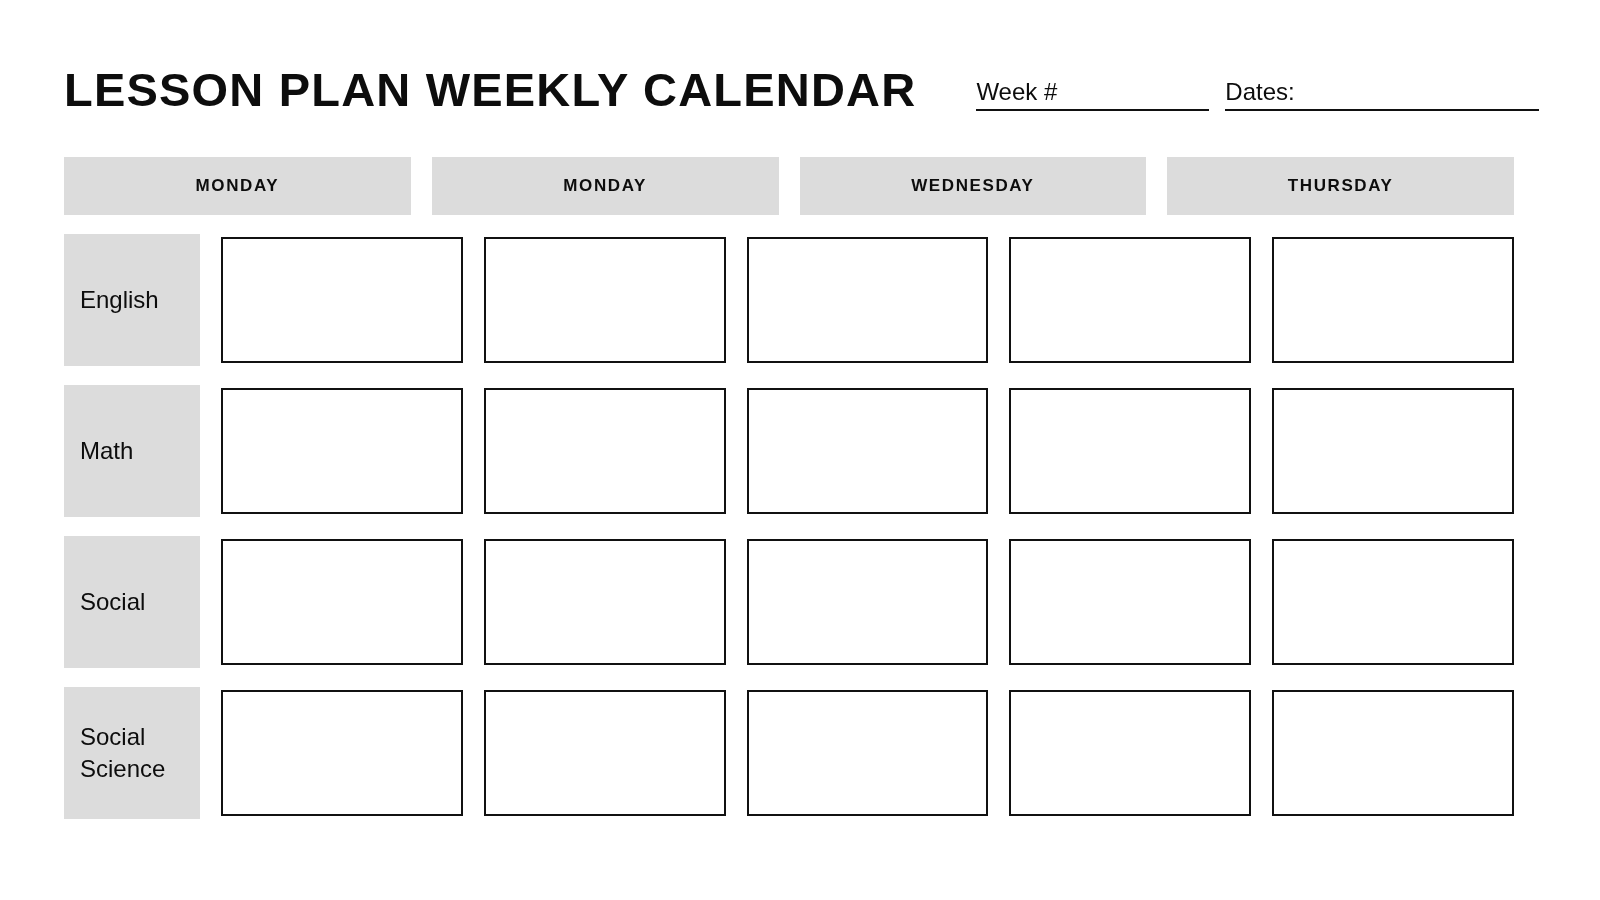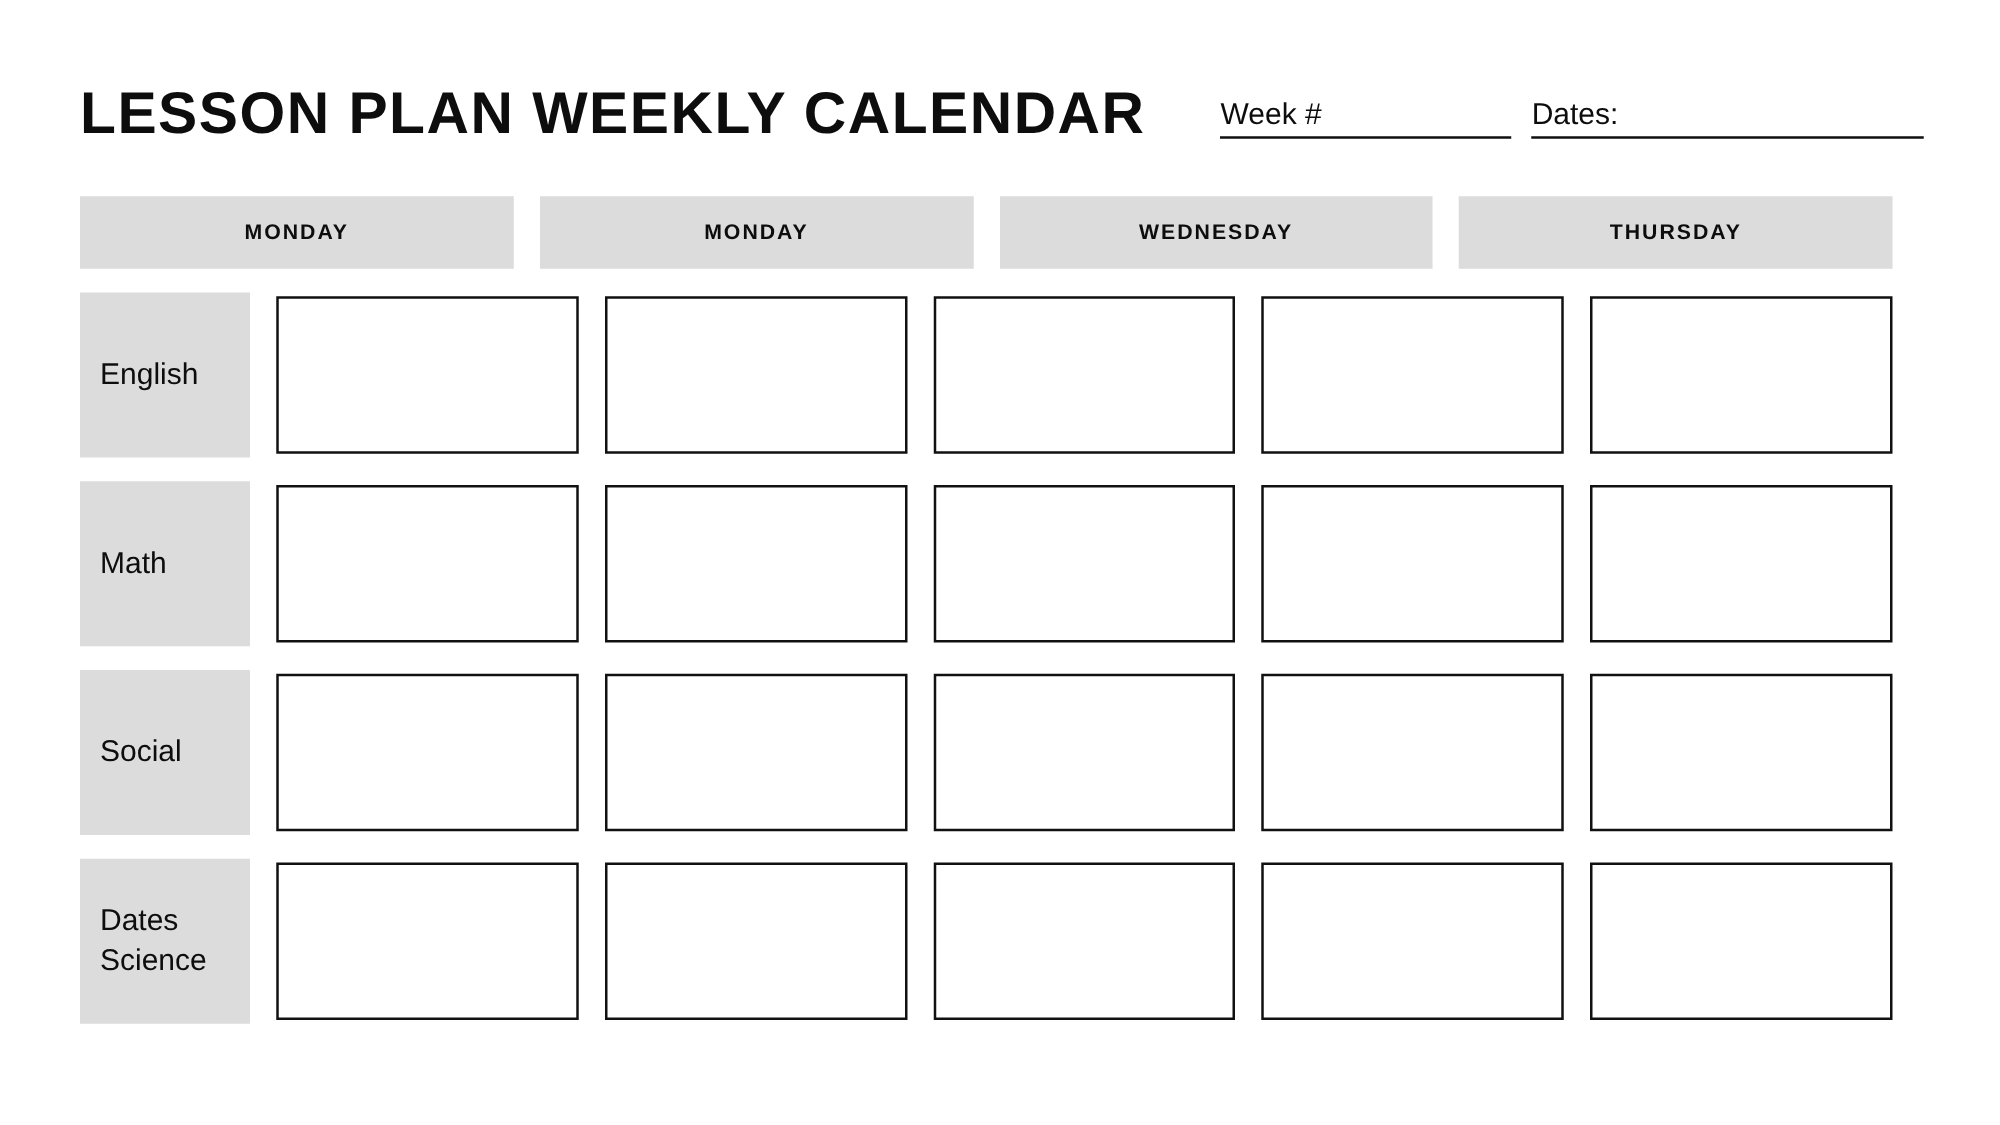--- a/index.html
+++ b/index.html
@@ -207,21 +207,21 @@
         </div>
       <div class="day-cell col-day">
           <div class="day-inner"></div>
         </div>
       <div class="day-cell col-day">
           <div class="day-inner"></div>
         </div>
     </div>
 
     <div class="row body-row">
-      <div class="subject-cell col-subject">Dates Science</div>
+      <div class="subject-cell col-subject">Social Science</div>
       <div class="day-cell col-day">
           <div class="day-inner"></div>
         </div>
       <div class="day-cell col-day">
           <div class="day-inner"></div>
         </div>
       <div class="day-cell col-day">
           <div class="day-inner"></div>
         </div>
       <div class="day-cell col-day">

